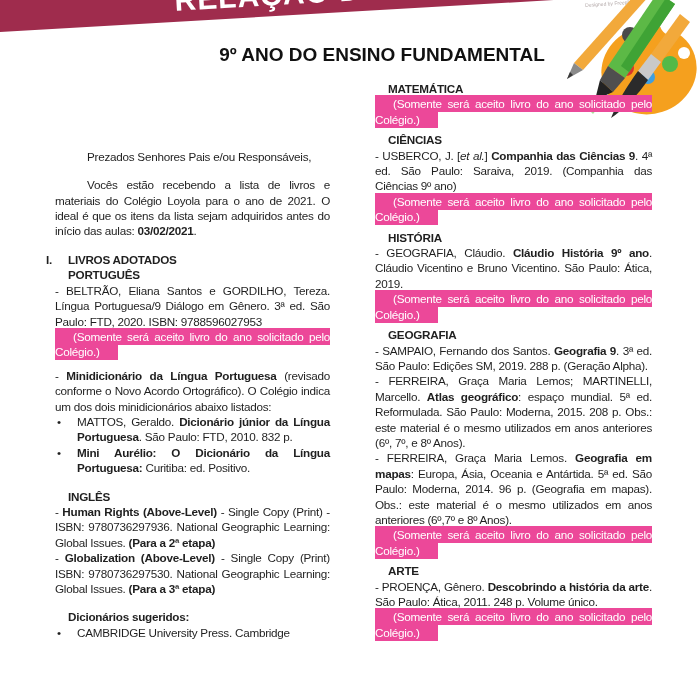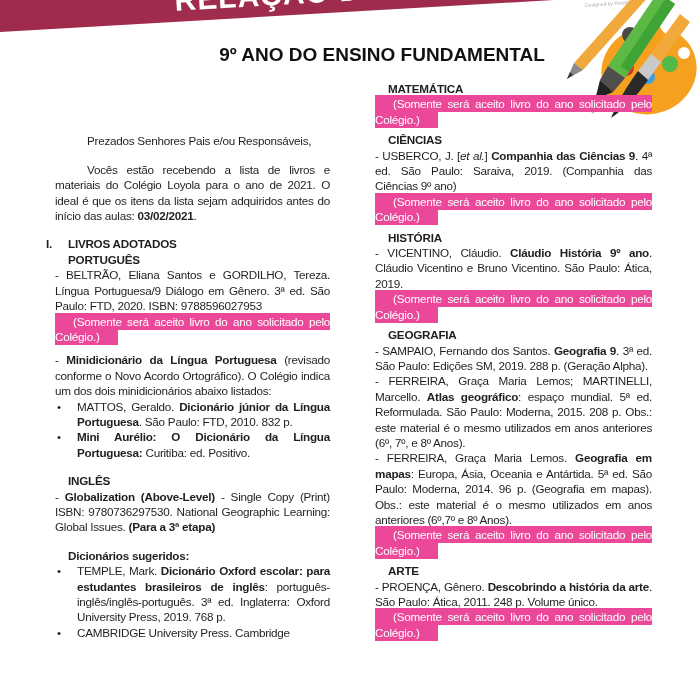--- a/index.html
+++ b/index.html
@@ -91,38 +91,38 @@
         <p class="para block"><span>- BELTRÃO, Eliana Santos e GORDILHO, Tereza. Língua Portuguesa/9 Diálogo em Gênero. 3ª ed. São Paulo: FTD, 2020.  ISBN: 9788596027953</span></p>
         <p class="para block"><span class="hl">(Somente será aceito livro do ano solicitado pelo Colégio.)</span></p>
         <div class="gap block" style="height: 8px;"></div>
         <p class="para block"><span>- </span><span class="b">Minidicionário da Língua Portuguesa</span><span> (revisado conforme o Novo Acordo Ortográfico). O Colégio indica um dos dois minidicionários abaixo listados:</span></p>
         <ul class="blist block">
           <li><span>MATTOS, Geraldo. </span><span class="b">Dicionário júnior da Língua Portuguesa</span><span>. São Paulo: FTD, 2010. 832 p.</span></li>
           <li><span class="b">Mini Aurélio: O Dicionário da Língua Portuguesa:</span><span> Curitiba: ed. Positivo.</span></li>
         </ul>
         <div class="gap block" style="height: 13px;"></div>
         <div class="heading block">INGLÊS</div>
+        <p class="para block"><span>- </span><span class="b">Human Rights (Above-Level)</span><span> - Single Copy (Print) - ISBN: 9780736297936.  National Geographic Learning: Global Issues. </span><span class="b">(Para a 2ª etapa)</span></p>
         <p class="para block"><span>- </span><span class="b">Globalization (Above-Level)</span><span> - Single Copy (Print) ISBN: 9780736297530. National Geographic Learning: Global Issues. </span><span class="b">(Para a 3ª etapa)</span></p>
         <div class="gap block" style="height: 13px;"></div>
         <div class="heading block">Dicionários sugeridos:</div>
         <ul class="blist block">
-          <li><span>TEMPLE, Mark. </span><span class="b">Dicionário Oxford escolar: para estudantes brasileiros de inglês</span><span>: português-inglês/inglês-português. 3ª ed. Inglaterra: Oxford University Press, 2019. 768 p.</span></li>
           <li><span>CAMBRIDGE University Press. Cambridge</span></li>
         </ul>
       </div>
     <div class="col col-right">
         <div class="heading block">MATEMÁTICA</div>
         <p class="para block"><span class="hl">(Somente será aceito livro do ano solicitado pelo Colégio.)</span></p>
         <div class="gap block" style="height: 5px;"></div>
         <div class="heading block">CIÊNCIAS</div>
         <p class="para block"><span>- USBERCO, J. [</span><span class="i">et al.</span><span>] </span><span class="b">Companhia das Ciências 9</span><span>. 4ª ed. São Paulo: Saraiva, 2019. (Companhia das Ciências 9º ano)</span></p>
         <p class="para block"><span class="hl">(Somente será aceito livro do ano solicitado pelo Colégio.)</span></p>
         <div class="gap block" style="height: 5px;"></div>
         <div class="heading block">HISTÓRIA</div>
-        <p class="para block"><span>- VICENTINO, Cláudio. </span><span class="b">Cláudio História 9º ano</span><span>. Cláudio Vicentino e Bruno Vicentino. São Paulo: Ática, 2019.</span></p>
+        <p class="para block"><span>- GEOGRAFIA, Cláudio. </span><span class="b">Cláudio História 9º ano</span><span>. Cláudio Vicentino e Bruno Vicentino. São Paulo: Ática, 2019.</span></p>
         <p class="para block"><span class="hl">(Somente será aceito livro do ano solicitado pelo Colégio.)</span></p>
         <div class="gap block" style="height: 5px;"></div>
         <div class="heading block">GEOGRAFIA</div>
         <p class="para block"><span>- SAMPAIO, Fernando dos Santos. </span><span class="b">Geografia 9</span><span>. 3ª ed. São Paulo: Edições SM, 2019. 288 p. (Geração Alpha).</span></p>
         <p class="para block"><span>- FERREIRA, Graça Maria Lemos; MARTINELLI, Marcello. </span><span class="b">Atlas geográfico</span><span>: espaço mundial. 5ª ed. Reformulada. São Paulo: Moderna, 2015. 208 p. Obs.: este material é o mesmo utilizados em anos anteriores (6º, 7º, e 8º Anos).</span></p>
         <p class="para block"><span>- FERREIRA, Graça Maria Lemos. </span><span class="b">Geografia em mapas</span><span>: Europa, Ásia, Oceania e Antártida. 5ª ed. São Paulo: Moderna, 2014. 96 p. (Geografia em mapas). Obs.: este material é o mesmo utilizados em anos anteriores (6º,7º e 8º Anos).</span></p>
         <p class="para block"><span class="hl">(Somente será aceito livro do ano solicitado pelo Colégio.)</span></p>
         <div class="gap block" style="height: 5px;"></div>
         <div class="heading block">ARTE</div>
         <p class="para block"><span>- PROENÇA, Gênero. </span><span class="b">Descobrindo a história da arte</span><span>. São Paulo: Ática, 2011. 248 p. Volume único.</span></p>

